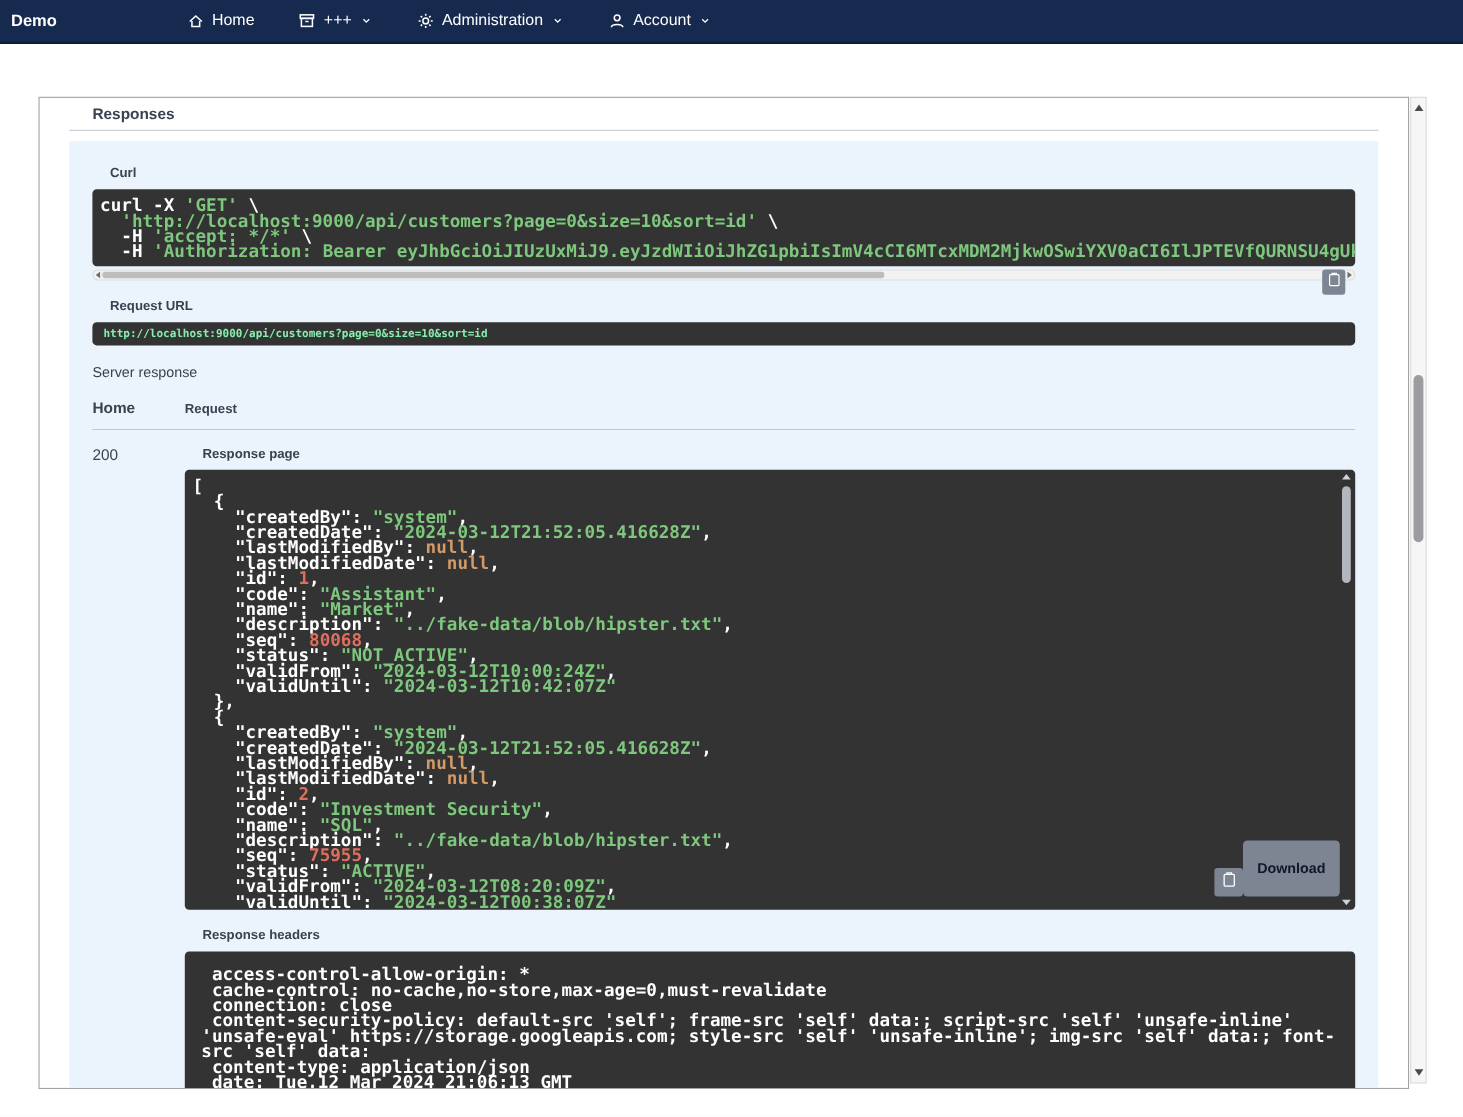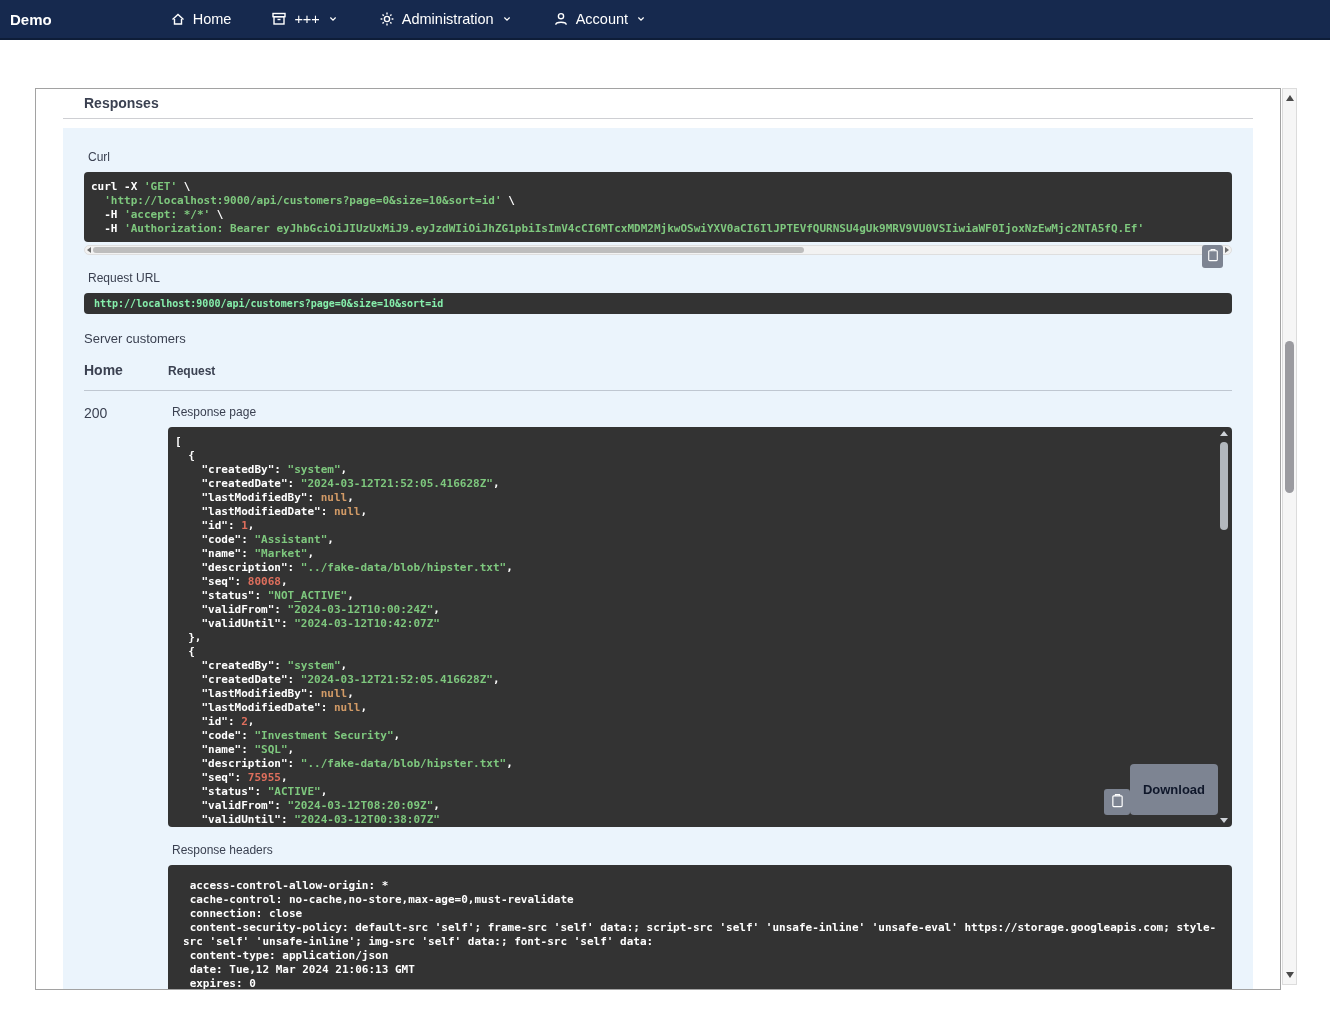--- a/index.html
+++ b/index.html
@@ -18,26 +18,26 @@
 
   
   .swagger-frame { position:absolute; left:35px; top:88px; width:1246px; height:902px;
                    border:1px solid #a2a2a2; background:#fff; overflow:hidden;
                    padding:0 27px; }
   .opblock-section-header { background:rgba(255,255,255,.85);
                             padding:6px 21px 7px; border-bottom:1px solid rgba(59,65,81,.25); }
   .opblock-section-header h4 { font-size:14px; font-weight:bold; color:#3b4151; }
   .opblock-body { margin-top:9px; background:#ebf4fc; padding:22px 21px 40px; }
 
-  .block-label { font-size:12px; font-weight:normal; color:#3b4151; margin:0 4px 8px; }
+  .block-label { font-size:12px; font-weight:bold; color:#3b4151; margin:0 16px 8px; }
   .label-gap   { margin-top:16px; }
 
   .codeblock { background:#333333; border-radius:4px; color:#fff;
                font-family:"DejaVu Sans Mono", monospace; font-weight:bold;
-               font-size:11px; line-height:14px; padding:8px 7px; }
+               font-size:16px; line-height:14px; padding:8px 7px; }
   .code-line { white-space:pre; }
   .wrap .code-line { white-space:pre-wrap; }
   .tok-p { color:#ffffff; }
   .tok-s { color:#7ec87e; }
   .tok-n { color:#df6f5d; }
   .tok-u { color:#d19a66; }
 
   
   .curl-wrap { position:relative; }
   .curl-block { height:70px; overflow:hidden; }
@@ -187,21 +187,21 @@
       <div class="hscroll">
         <span class="harrow left"></span>
         <div class="hthumb"></div>
         <span class="harrow right"></span>
       </div>
     </div>
 
     <div class="block-label label-gap">Request URL</div>
     <div class="request-url-bar">http://localhost:9000/api/customers?page=0&amp;size=10&amp;sort=id</div>
 
-    <div class="server-response-label">Server customers</div>
+    <div class="server-response-label">Server response</div>
 
     <div class="resp-table-head">
       <div class="col-code">Home</div>
       <div class="col-details">Request</div>
     </div>
 
     <div class="resp-row">
       <div class="code-cell">200</div>
       <div class="details-cell">
 

